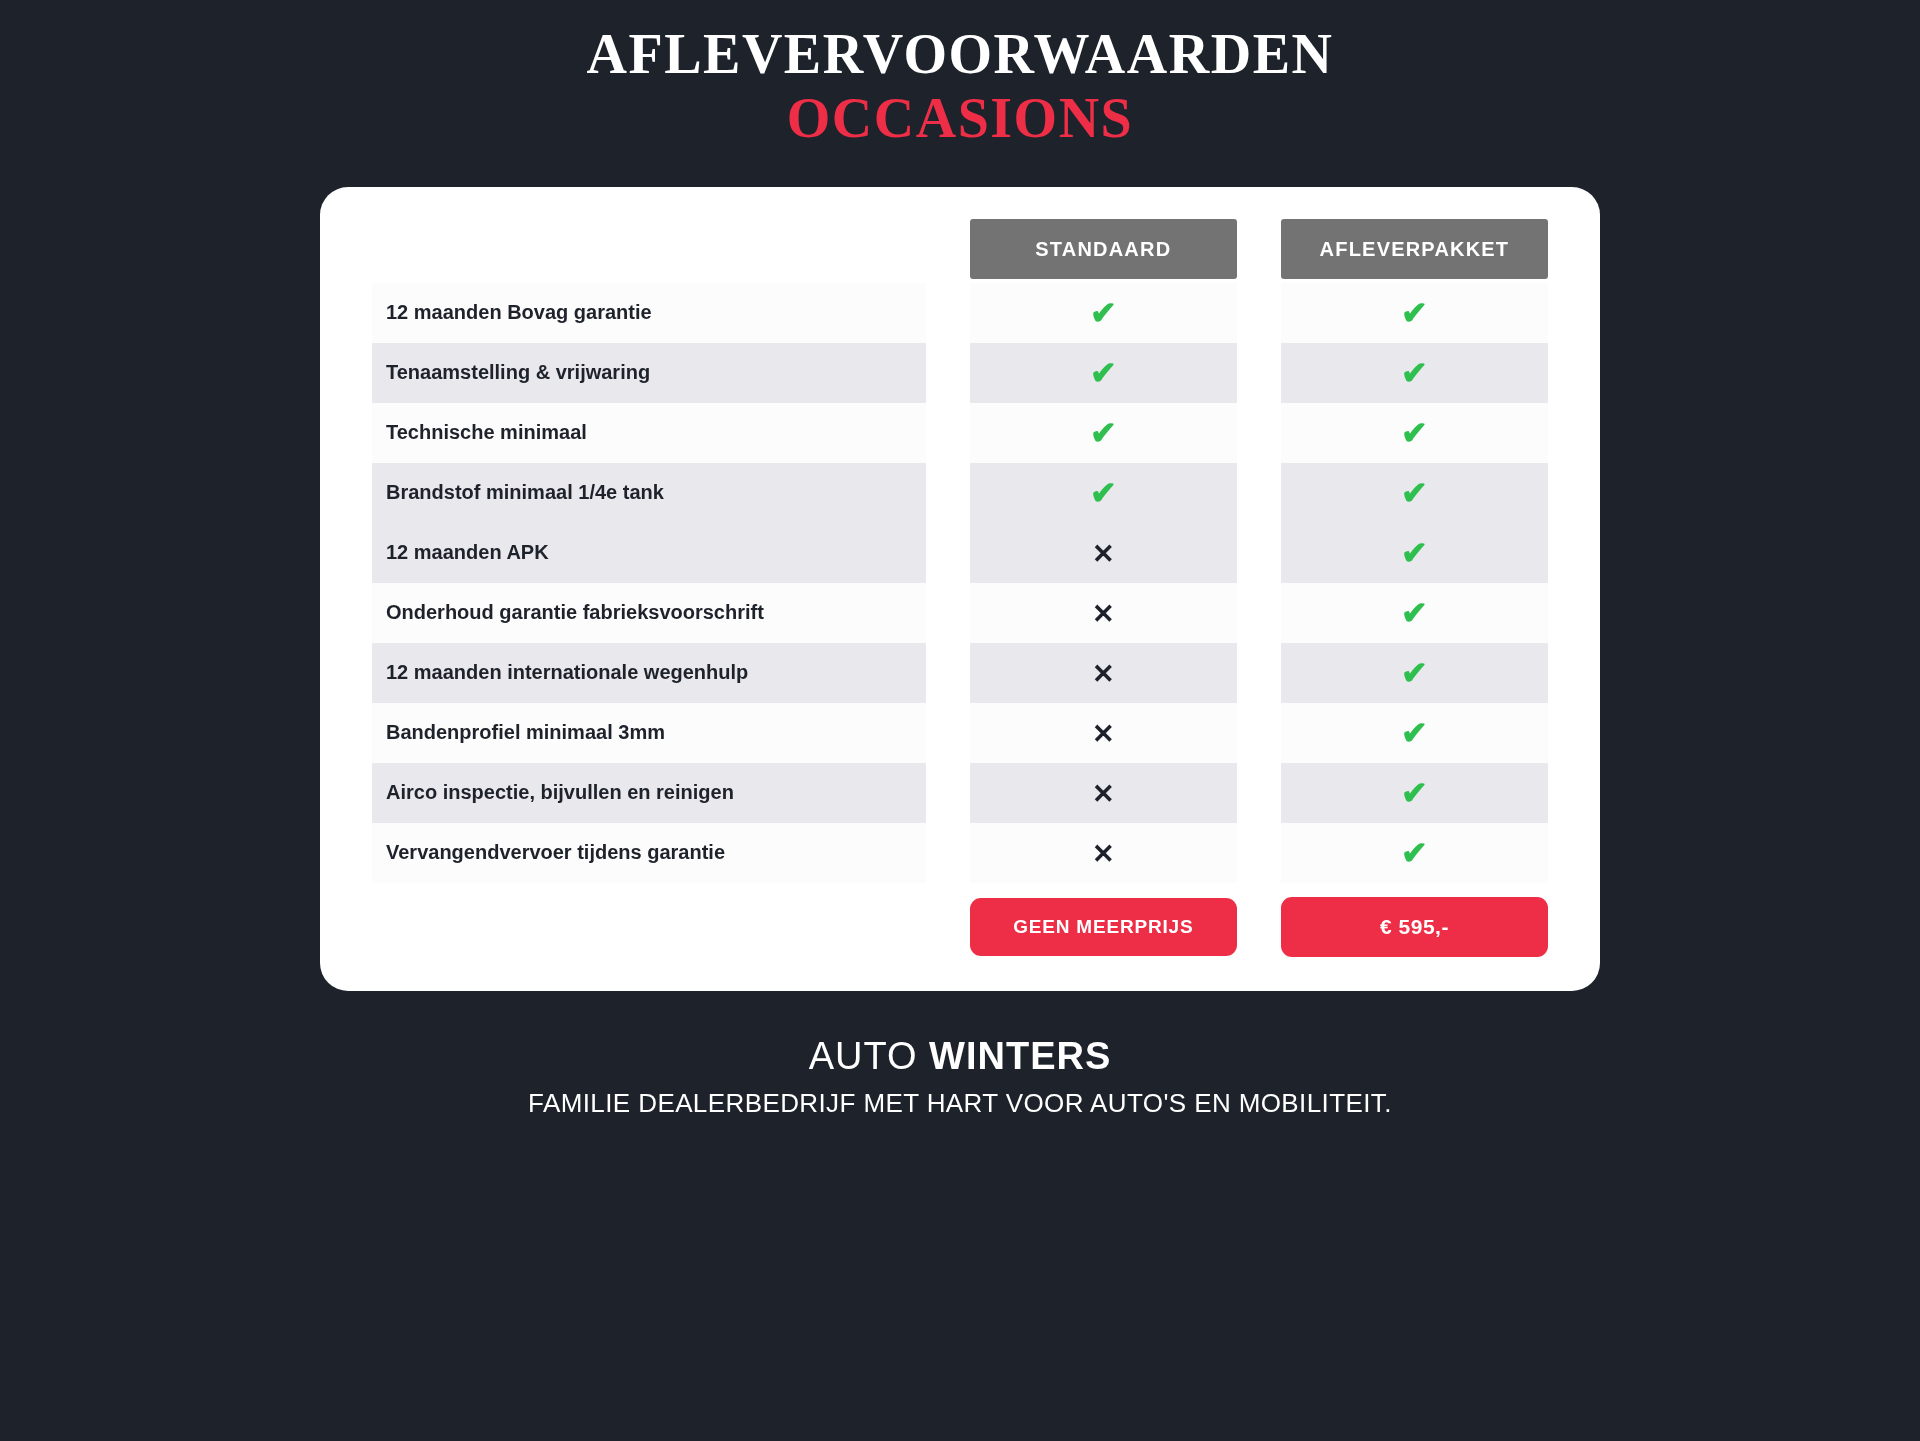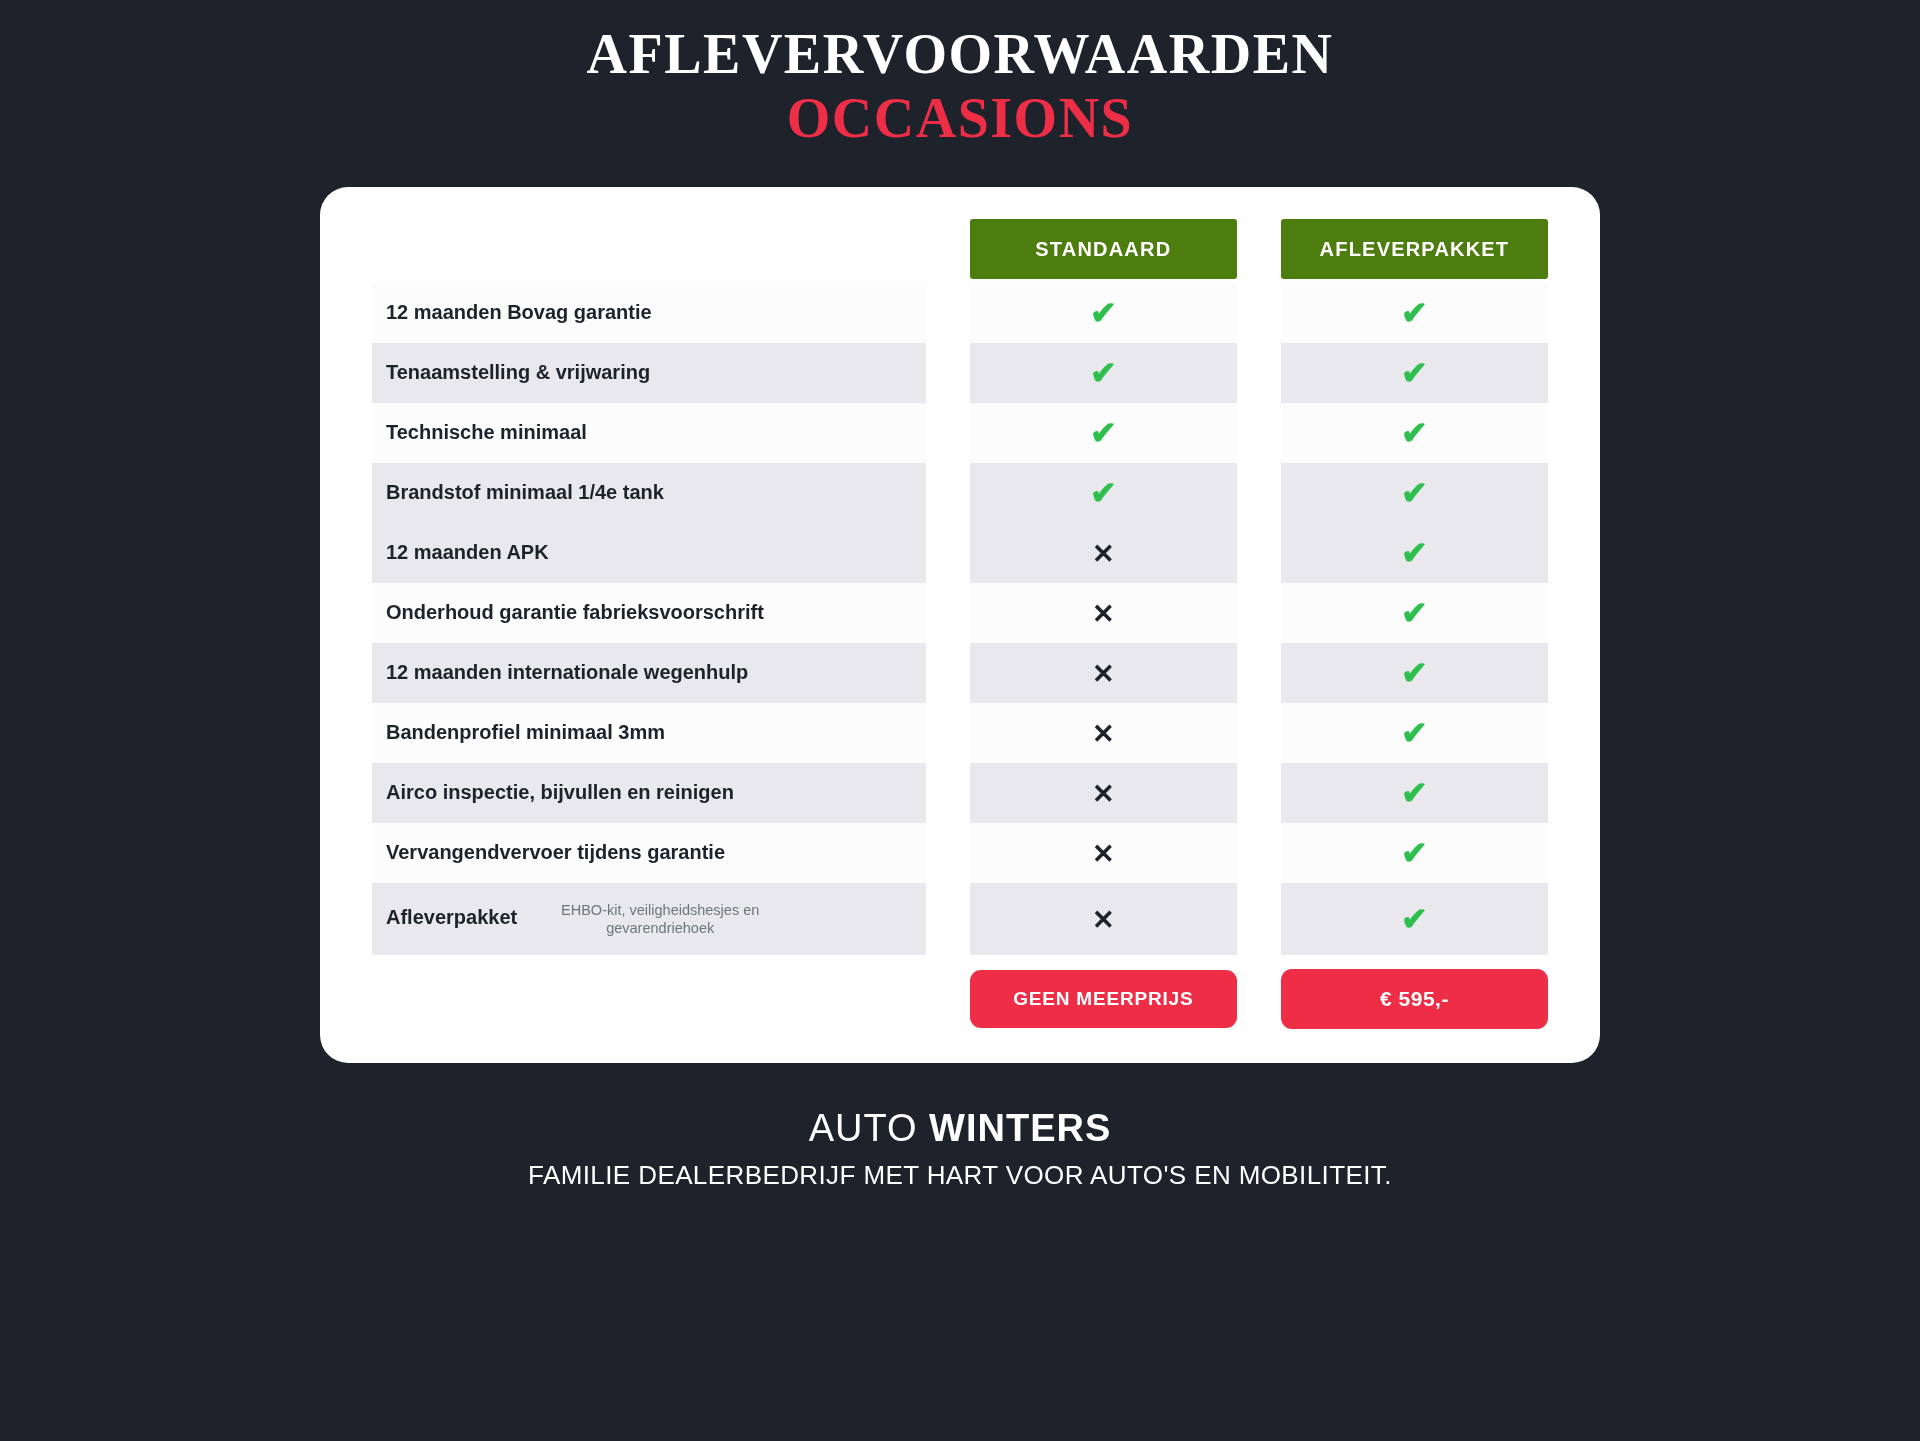--- a/index.html
+++ b/index.html
@@ -58,21 +58,21 @@
     border-collapse: separate;
     border-spacing: 0;
     table-layout: fixed;
   }
 
   .col-head {
     height: 68px;
     vertical-align: middle;
   }
   .col-head-label {
-    background: #4d7c0f;
+    background: #737373;
     color: #fff;
     font-size: 20px;
     font-weight: bold;
     letter-spacing: 1.2px;
     text-align: center;
     padding: 19px 0 18px 0;
     border-radius: 3px;
   }
   .spacer-cell { background: transparent; }
 
@@ -242,27 +242,20 @@
             <td class="sep"></td>
             <td class="mark-cell"><span class="check">✔</span></td>
           </tr>
           <tr class="even">
             <td class="row-label"><span>Vervangendvervoer tijdens garantie</span></td>
             <td class="sep"></td>
             <td class="mark-cell"><span class="cross">✕</span></td>
             <td class="sep"></td>
             <td class="mark-cell"><span class="check">✔</span></td>
           </tr>
-          <tr class="odd">
-            <td class="row-label"><span>Afleverpakket</span><span class="note">EHBO-kit, veiligheidshesjes en gevarendriehoek</span></td>
-            <td class="sep"></td>
-            <td class="mark-cell"><span class="cross">✕</span></td>
-            <td class="sep"></td>
-            <td class="mark-cell"><span class="check">✔</span></td>
-          </tr>
         </tbody>
       <tfoot>
         <tr>
           <td class="spacer-cell"></td>
           <td class="spacer-cell"></td>
           <td class="price-cell">
             <div class="price-box price-standard">GEEN MEERPRIJS</div>
           </td>
           <td class="spacer-cell"></td>
           <td class="price-cell">

